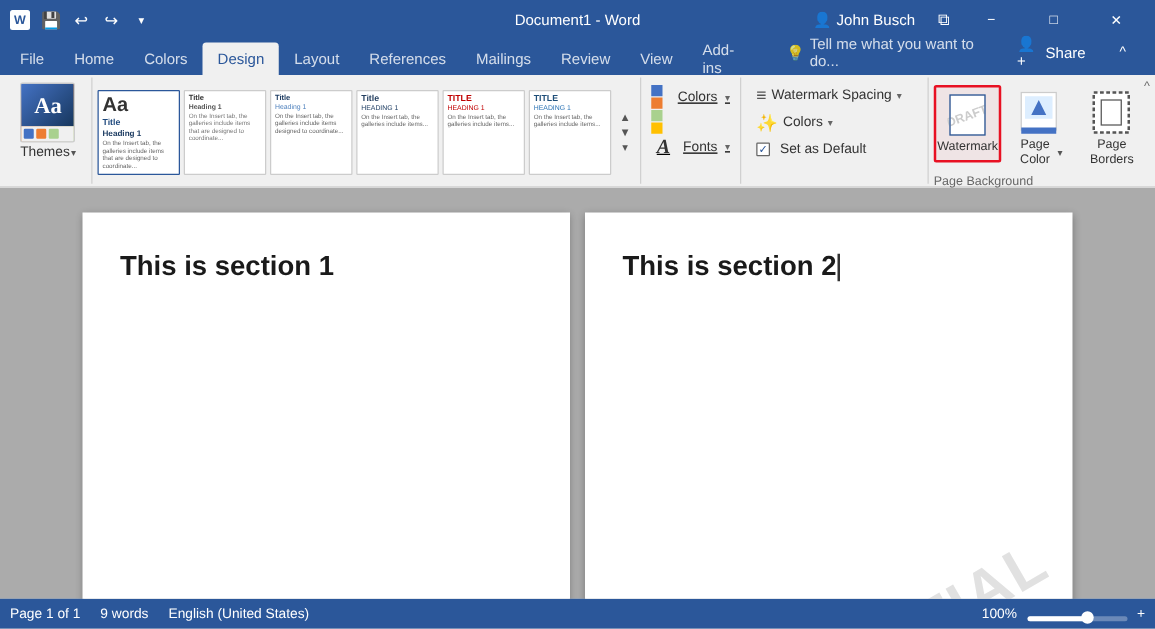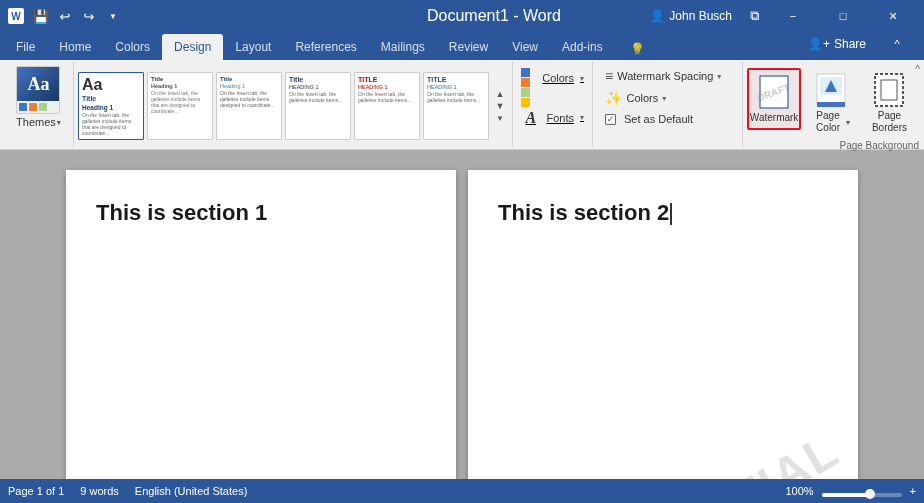--- a/index.html
+++ b/index.html
@@ -9,21 +9,21 @@
     .title-bar {
       height: 32px;
       background: #2b579a;
       display: flex;
       align-items: center;
       justify-content: space-between;
       padding: 0 8px;
       color: white;
     }
     .title-bar-left { display: flex; align-items: center; gap: 6px; }
-    .title-bar-center { position: absolute; left: 50%; transform: translateX(-50%); color: white; font-size: 16px; margin-left: 32px; }
+    .title-bar-center { position: absolute; left: 50%; transform: translateX(-50%); color: white; font-size: 12px; }
     .title-bar-right { display: flex; align-items: center; gap: 4px; margin-left: auto; }
     .title-icon { width: 16px; height: 16px; background: white; border-radius: 2px; display: flex; align-items: center; justify-content: center; }
     .title-icon span { color: #2b579a; font-weight: bold; font-size: 10px; }
     .tb-btn { width: 46px; height: 32px; display: flex; align-items: center; justify-content: center; cursor: pointer; color: white; font-size: 11px; }
     .quick-access { display: flex; gap: 2px; align-items: center; }
     .qa-btn { width: 22px; height: 22px; display: flex; align-items: center; justify-content: center; cursor: pointer; color: white; font-size: 13px; border-radius: 2px; }
     .user-btn { display: flex; align-items: center; gap: 4px; color: white; cursor: pointer; padding: 2px 8px; border-radius: 2px; }
 
     
     .ribbon-tabs {
@@ -220,21 +220,21 @@
       background: rgba(232, 17, 35, 0.05);
     }
     .ribbon-large-icon {
       width: 32px;
       height: 36px;
       display: flex;
       align-items: center;
       justify-content: center;
     }
     .ribbon-btn-label { font-size: 10px; color: #333; text-align: center; line-height: 1.2; }
-    .page-bg-label { font-size: 10px; color: #666; text-align: right; }
+    .page-bg-label { font-size: 10px; color: #666; text-align: left; }
 
     
     .watermark-icon { position: relative; width: 32px; height: 36px; }
 
     
     .ribbon-collapse { position: absolute; right: 4px; top: 4px; font-size: 10px; cursor: pointer; color: #666; }
 
     
     .doc-area {
       flex: 1;
@@ -341,20 +341,21 @@
   <div class="ribbon-tab">Colors</div>
   <div class="ribbon-tab active">Design</div>
   <div class="ribbon-tab">Layout</div>
   <div class="ribbon-tab">References</div>
   <div class="ribbon-tab">Mailings</div>
   <div class="ribbon-tab">Review</div>
   <div class="ribbon-tab">View</div>
   <div class="ribbon-tab">Add-ins</div>
   <div class="tell-me">
     <span>💡</span>
+    <span>Tell me what you want to do...</span>
   </div>
   <div class="ribbon-tabs-right">
     <div class="share-btn">
       <span>👤+</span>
       <span>Share</span>
     </div>
     <div class="tb-btn">^</div>
   </div>
 </div>
 

